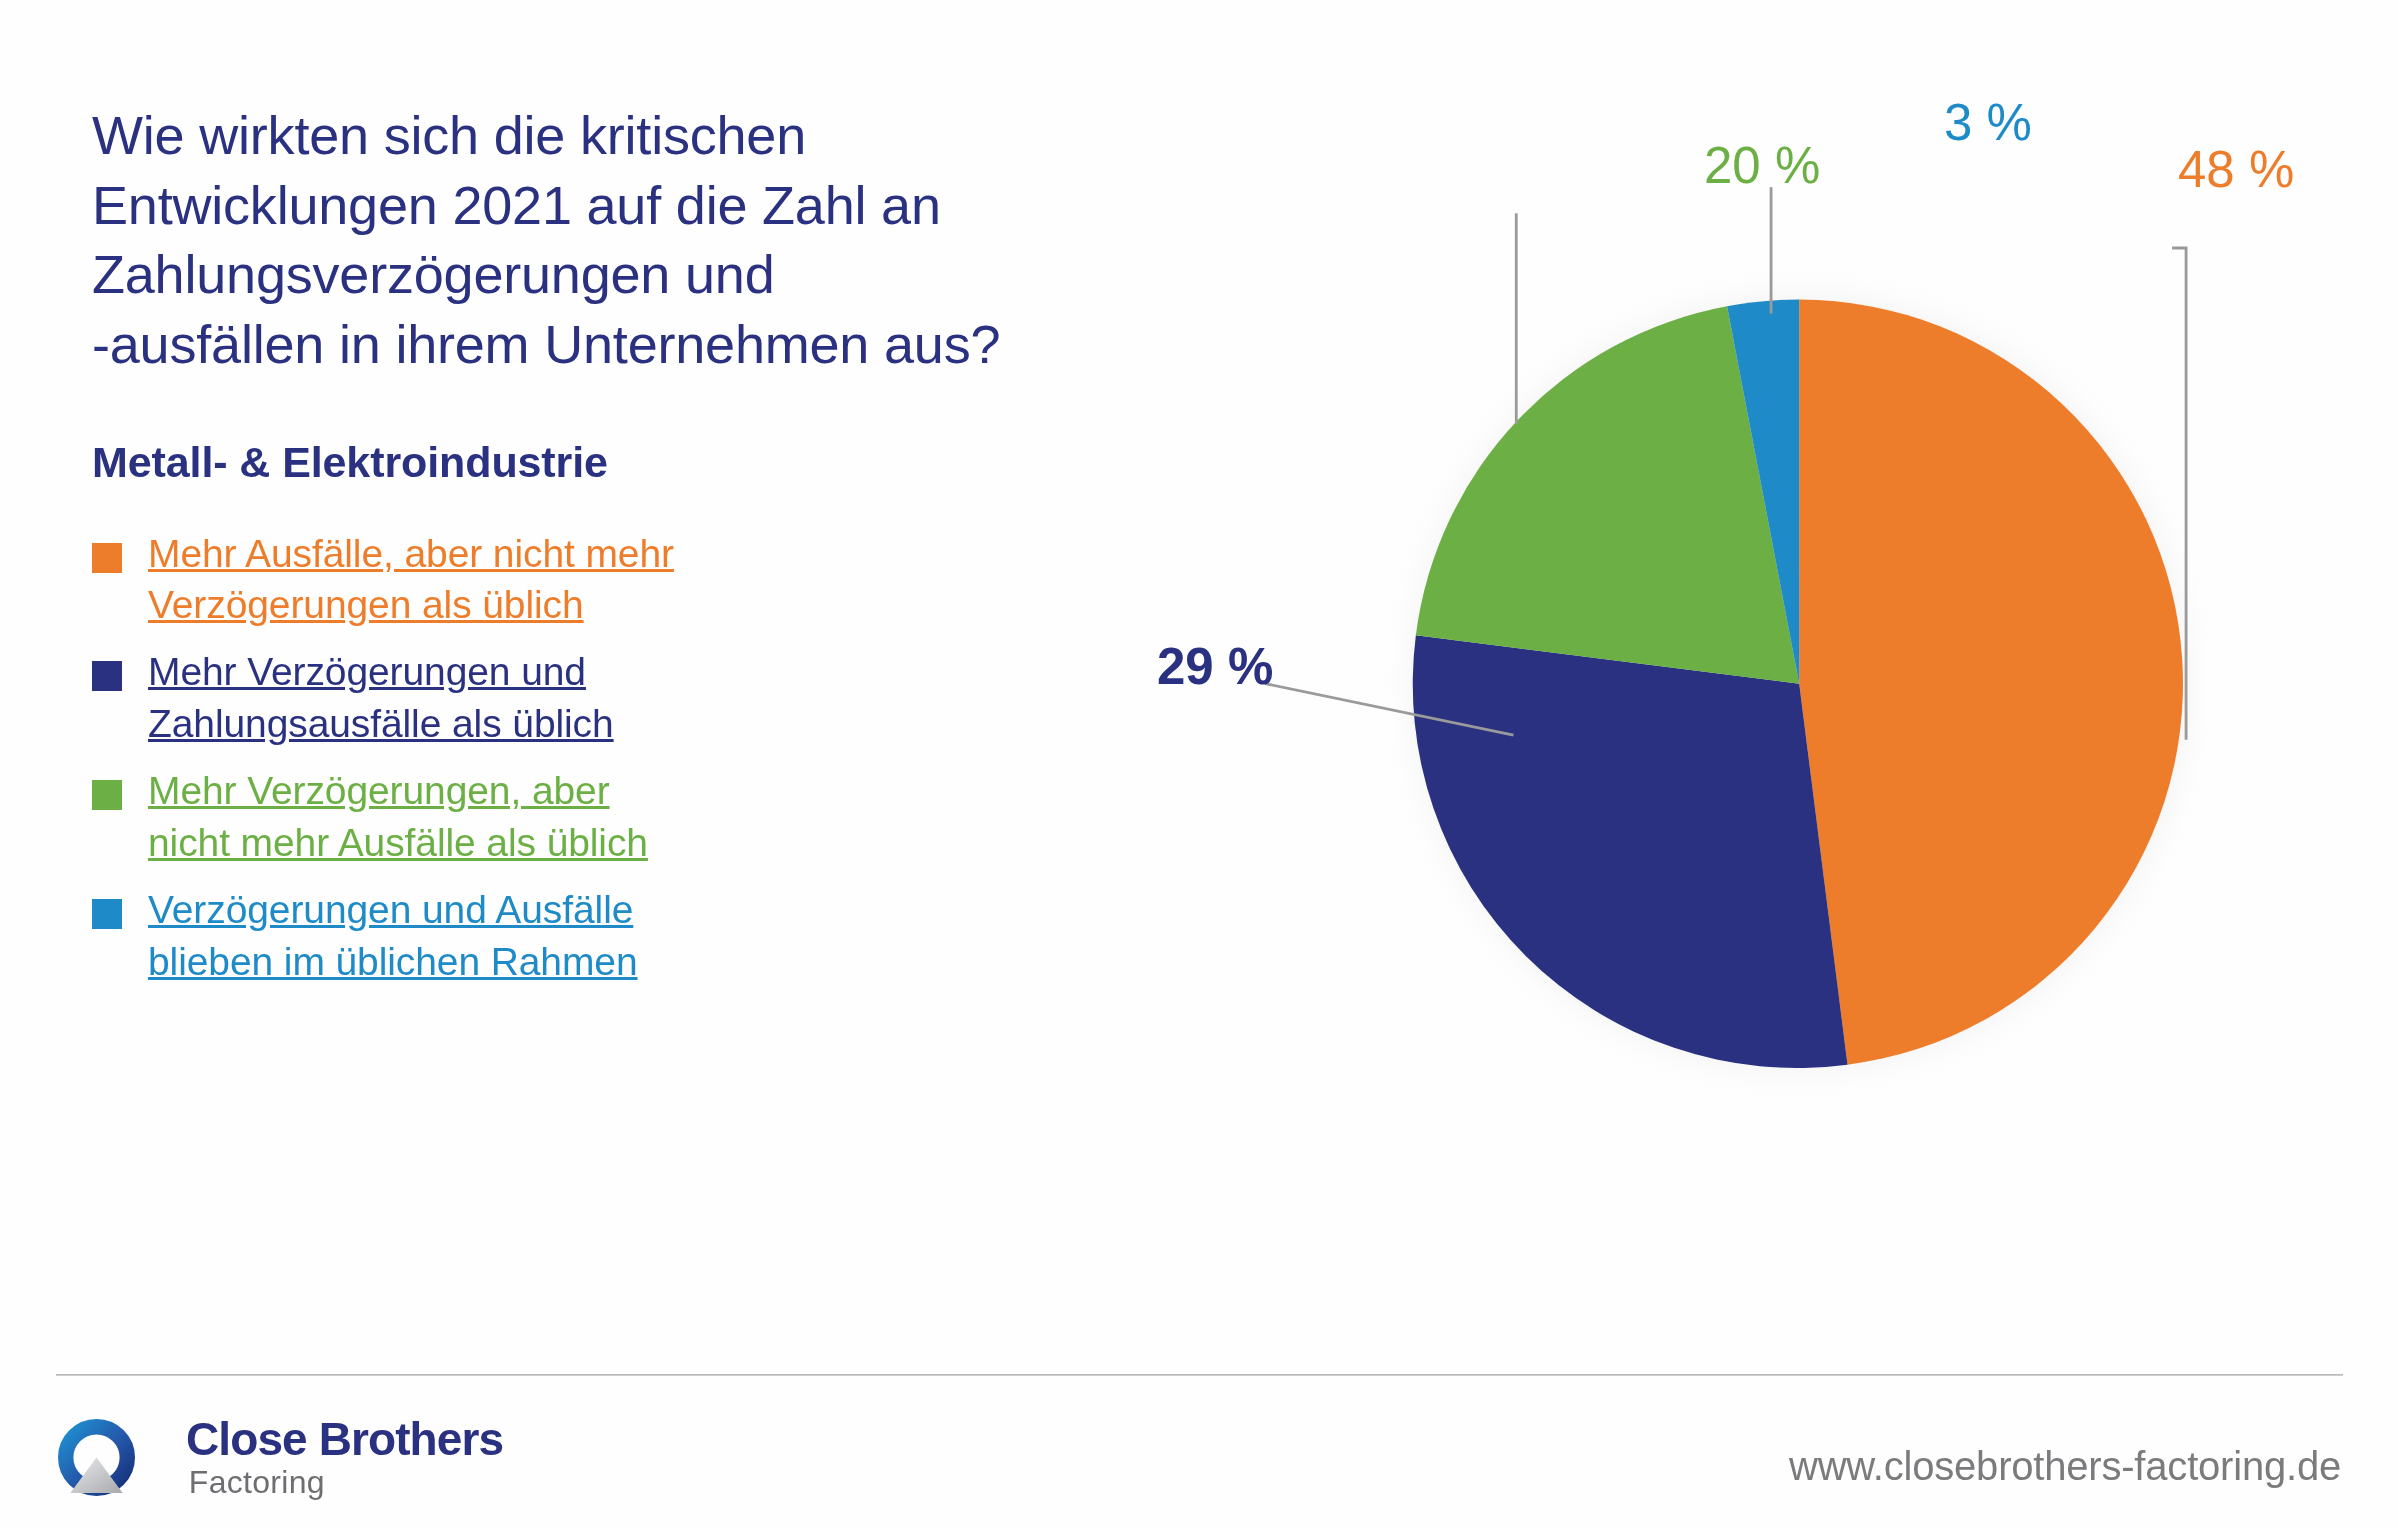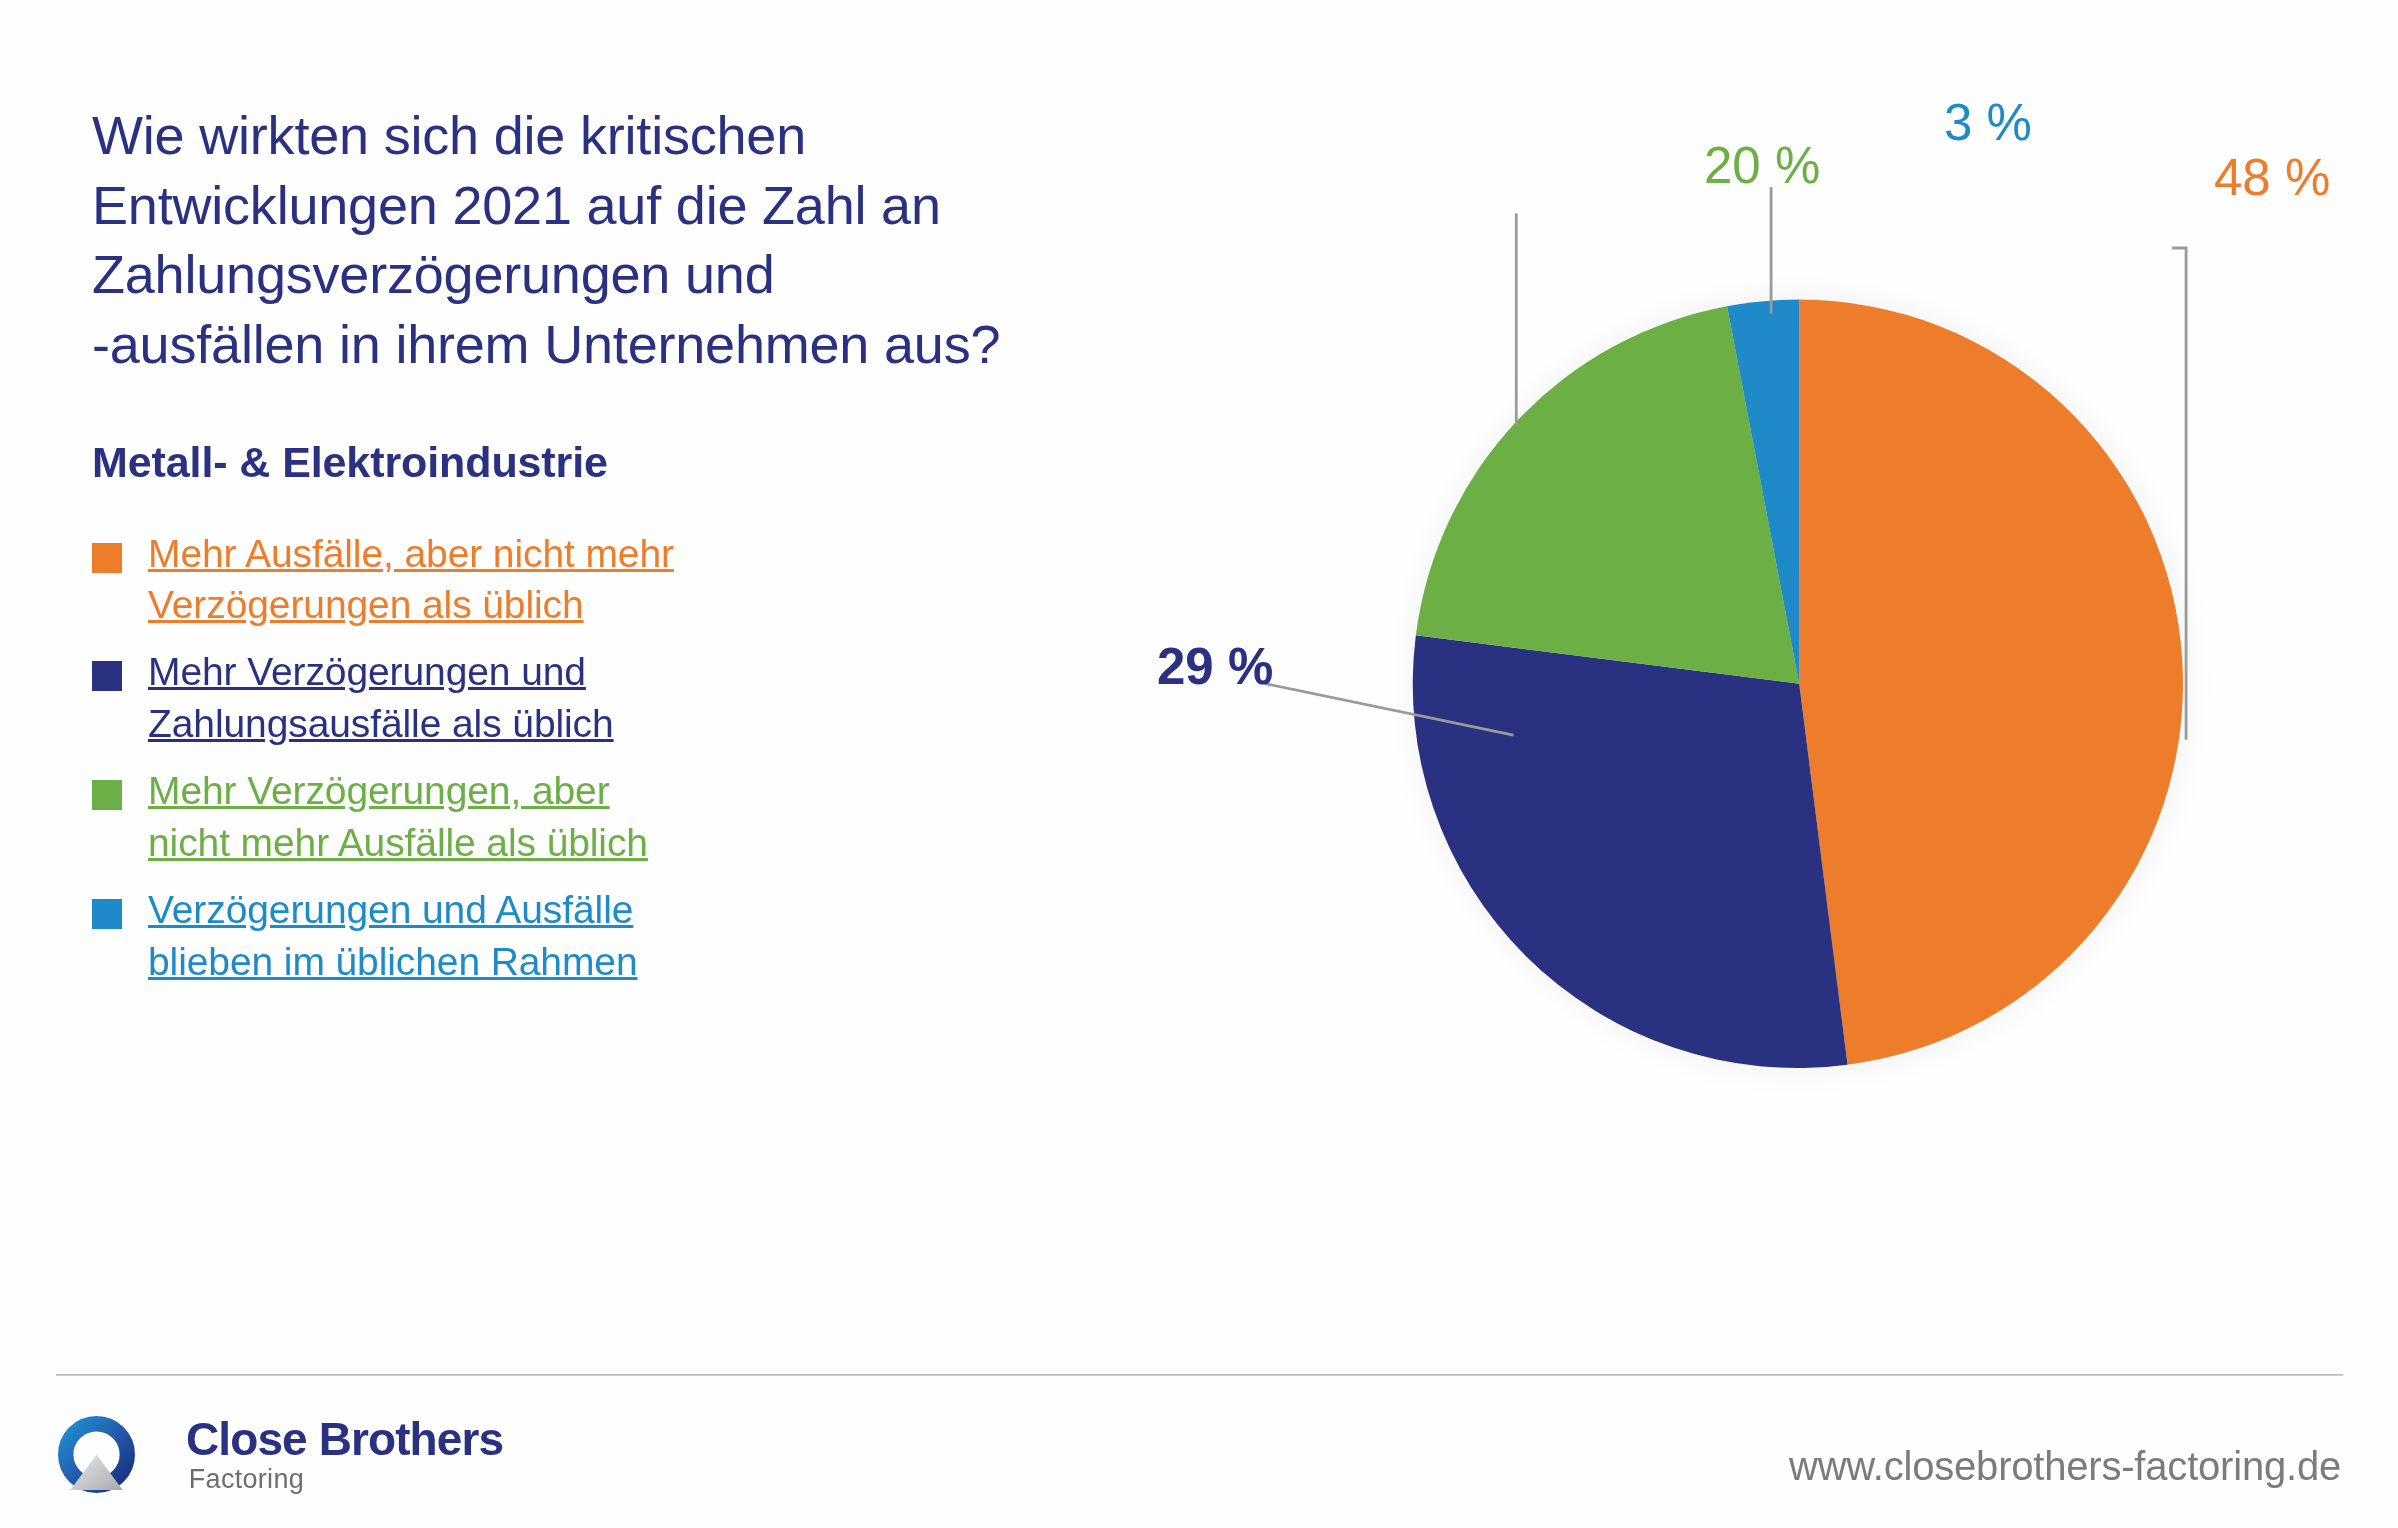--- a/index.html
+++ b/index.html
@@ -81,21 +81,21 @@
   }
   .chart-svg { display: block; }
 
   .pct-label {
     position: absolute;
     font-size: 51px;
     font-weight: 400;
     letter-spacing: 0px;
     white-space: nowrap;
   }
-  .pct-48 { left: 1005px; top:  56px; color: #EE7D2B; margin-top: 8px; }
+  .pct-48 { left: 969px; top:  56px; color: #EE7D2B; }
   .pct-3  { left:  735px; top:  9.4px; color: #1E8BC8; }
   .pct-20 { left:  495px; top:  52px; color: #6CAF44; }
   .pct-29 { left:  -52px; top: 553px; color: #2A3180; font-weight: bold; }
 
   
   .footer-rule {
     position: absolute;
     left: 56px;
     right: 56px;
     top: 1374px;
@@ -119,21 +119,21 @@
   .logo-mark { width: 77px; height: 77px; flex: 0 0 77px; }
   .logo-text { margin-left: 15px; line-height: 1; }
   .logo-name {
     font-size: 46px;
     font-weight: 700;
     color: #2A3180;
     letter-spacing: -0.9px;
     display: block;
   }
   .logo-sub {
-    font-size: 27px;
+    font-size: 32px;
     font-weight: 400;
     color: #6d6e71;
     letter-spacing: 0.3px;
     display: block;
     margin-top: 3.7px;
     margin-left: 2.8px;
   }
   .footer-url {
     position: absolute;
     right: 58px;

